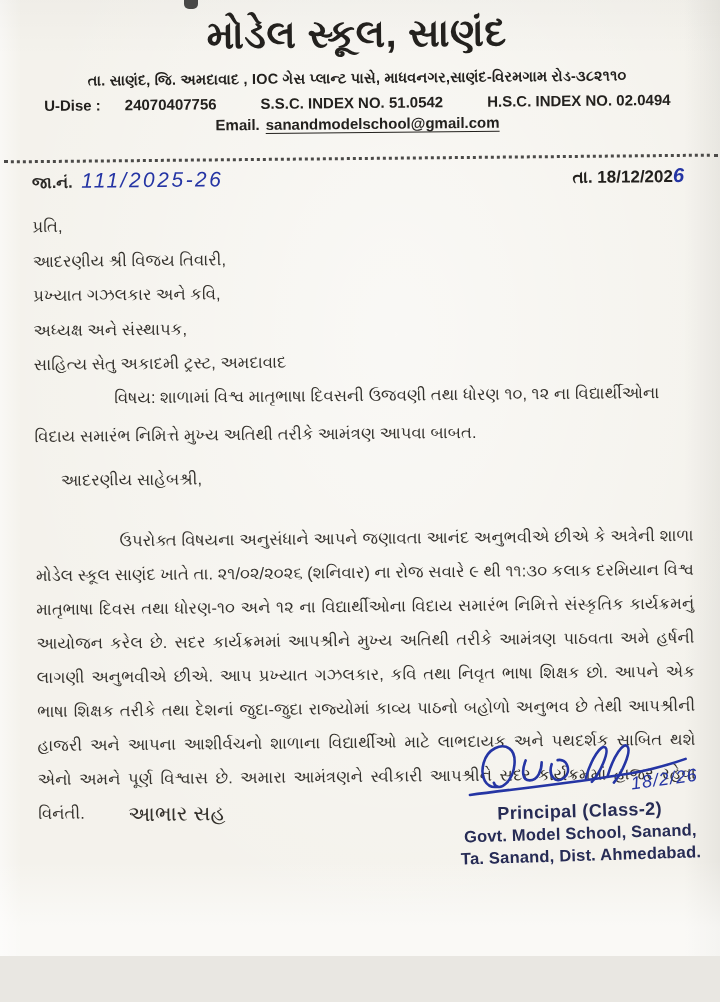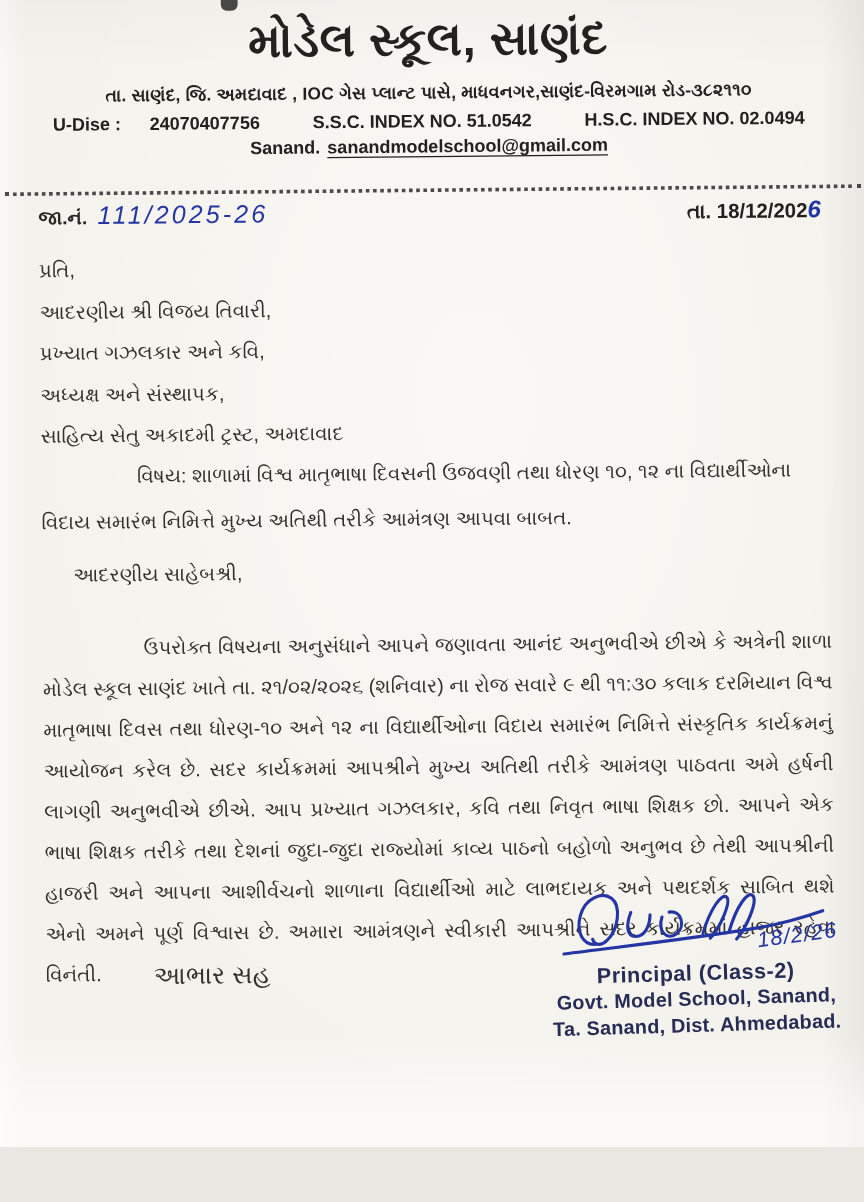--- a/index.html
+++ b/index.html
@@ -69,21 +69,21 @@
 
     <div class="header">
       <h1 class="school-name">મોડેલ સ્કૂલ, સાણંદ</h1>
       <div class="addr">તા. સાણંદ, જિ. અમદાવાદ , IOC ગેસ પ્લાન્ટ પાસે, માધવનગર,સાણંદ-વિરમગામ રોડ-૩૮૨૧૧૦</div>
       <div class="index-line">
         <span class="seg"><span>U-Dise :</span><span class="num">24070407756</span></span>
         <span class="seg">S.S.C. INDEX NO. 51.0542</span>
         <span class="seg">H.S.C. INDEX NO. 02.0494</span>
       </div>
       <div class="email-line">
-        <span>Sanand.</span><span class="u">sanandmodelschool@gmail.com</span>
+        <span>Email.</span><span class="u">sanandmodelschool@gmail.com</span>
       </div>
     </div>
 
     <div class="dotted"></div>
 
     <div class="ref-row">
       <div class="ref-left">
         <span>જા.નં.</span>
         <span class="pen ref-num">111/2025-26</span>
       </div>

